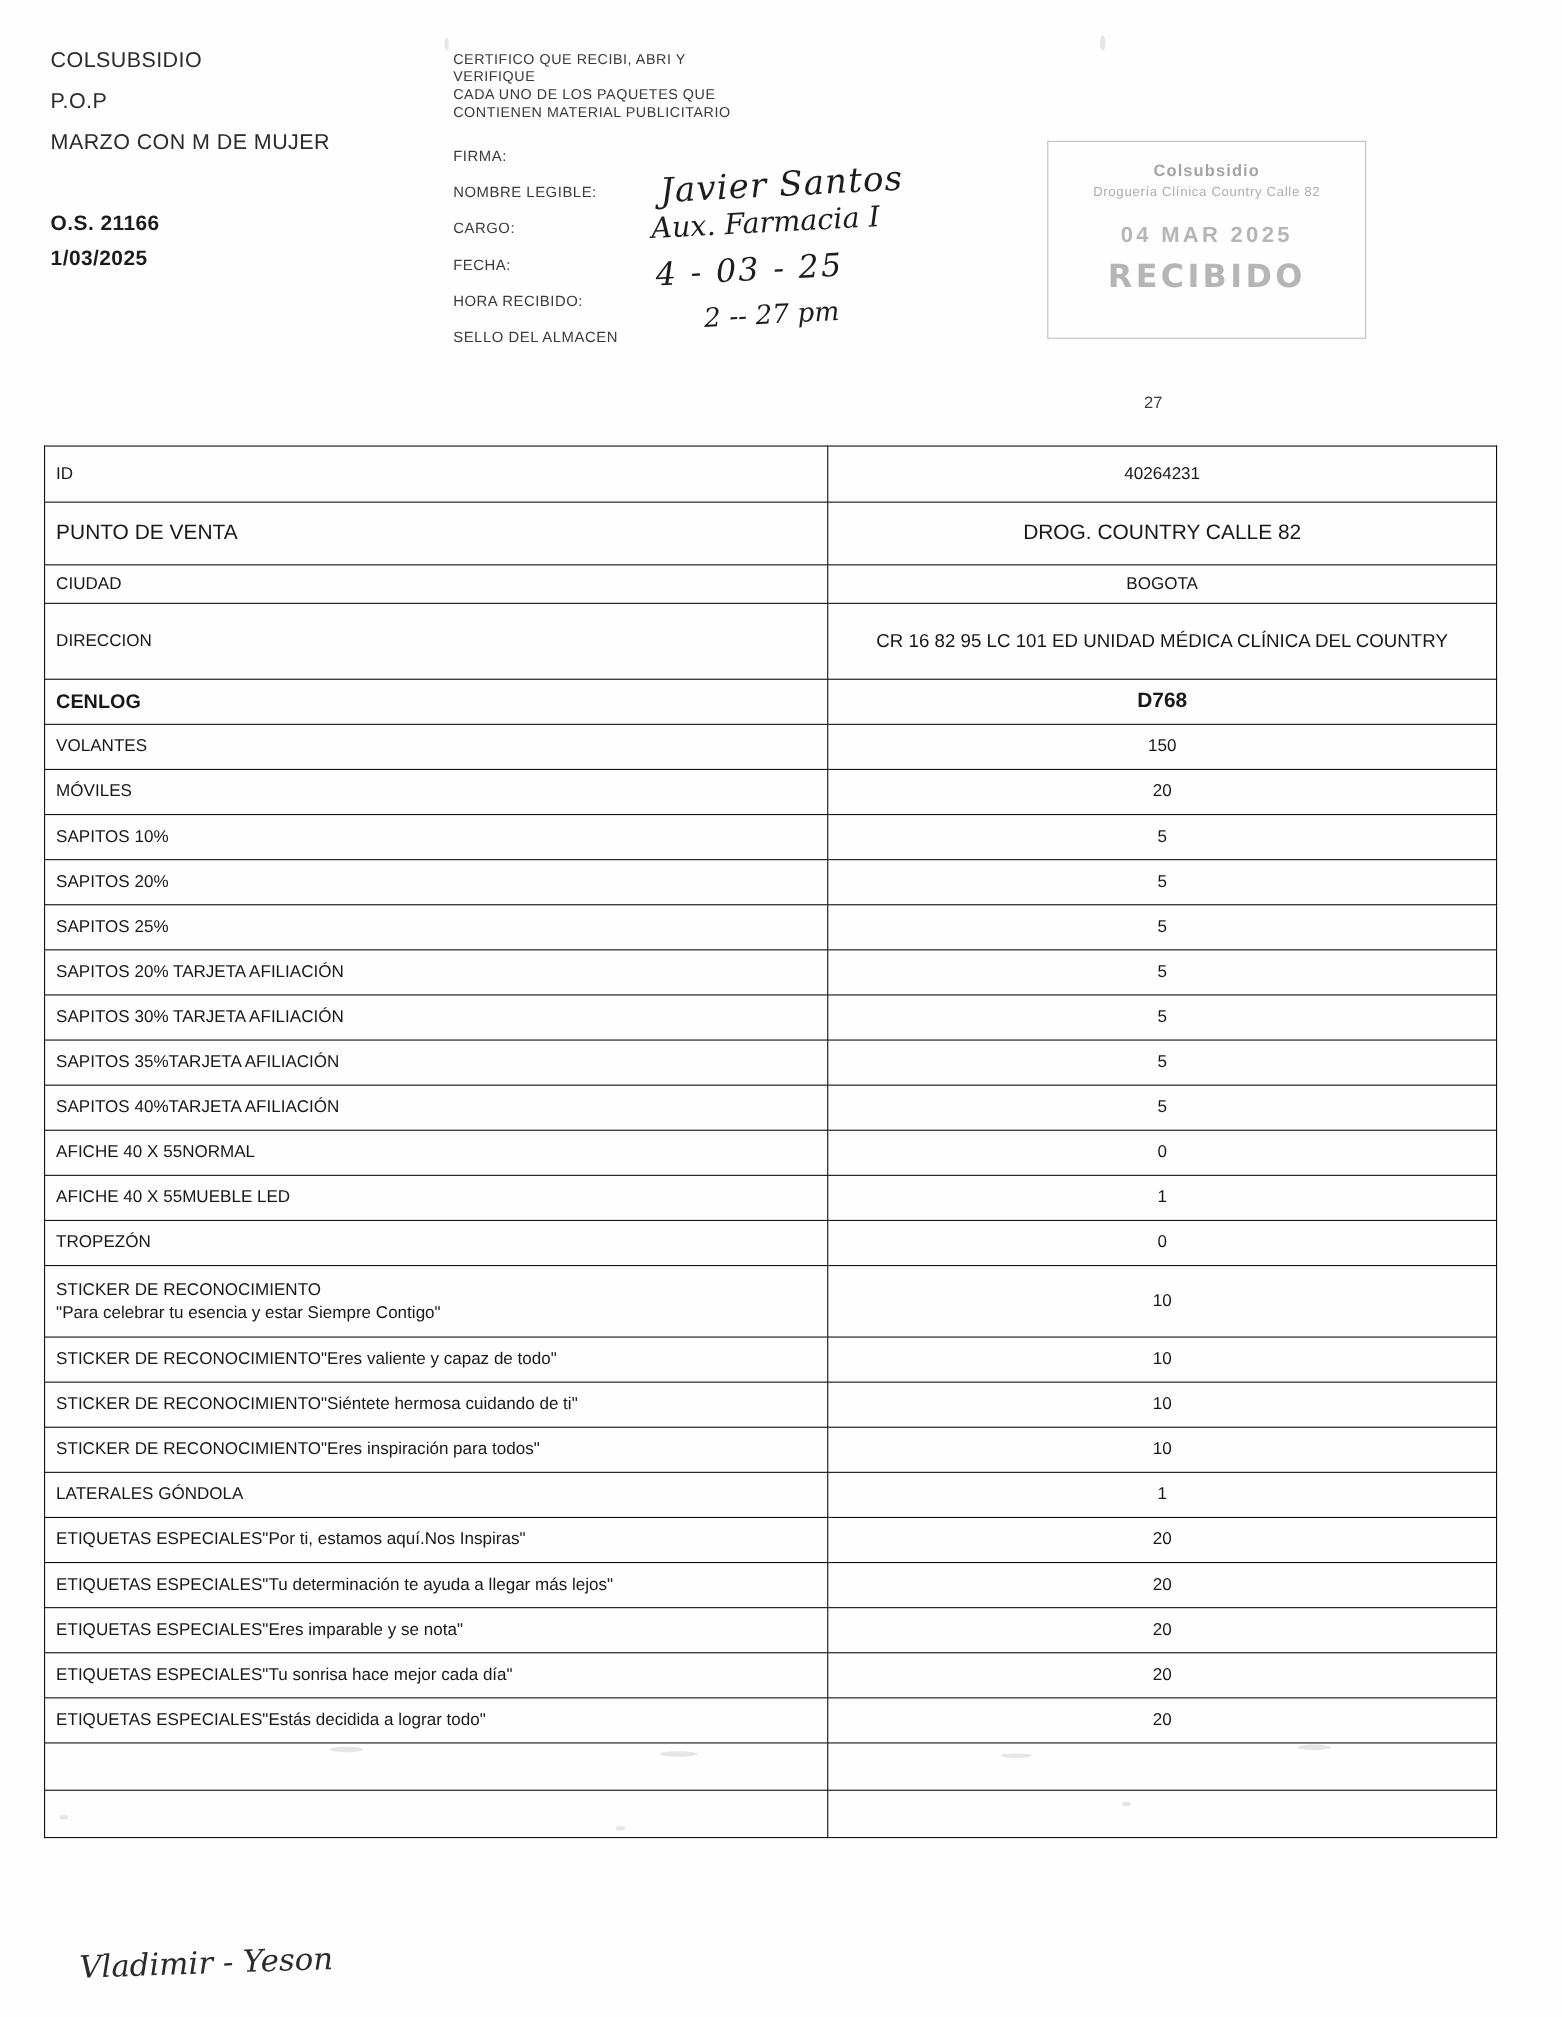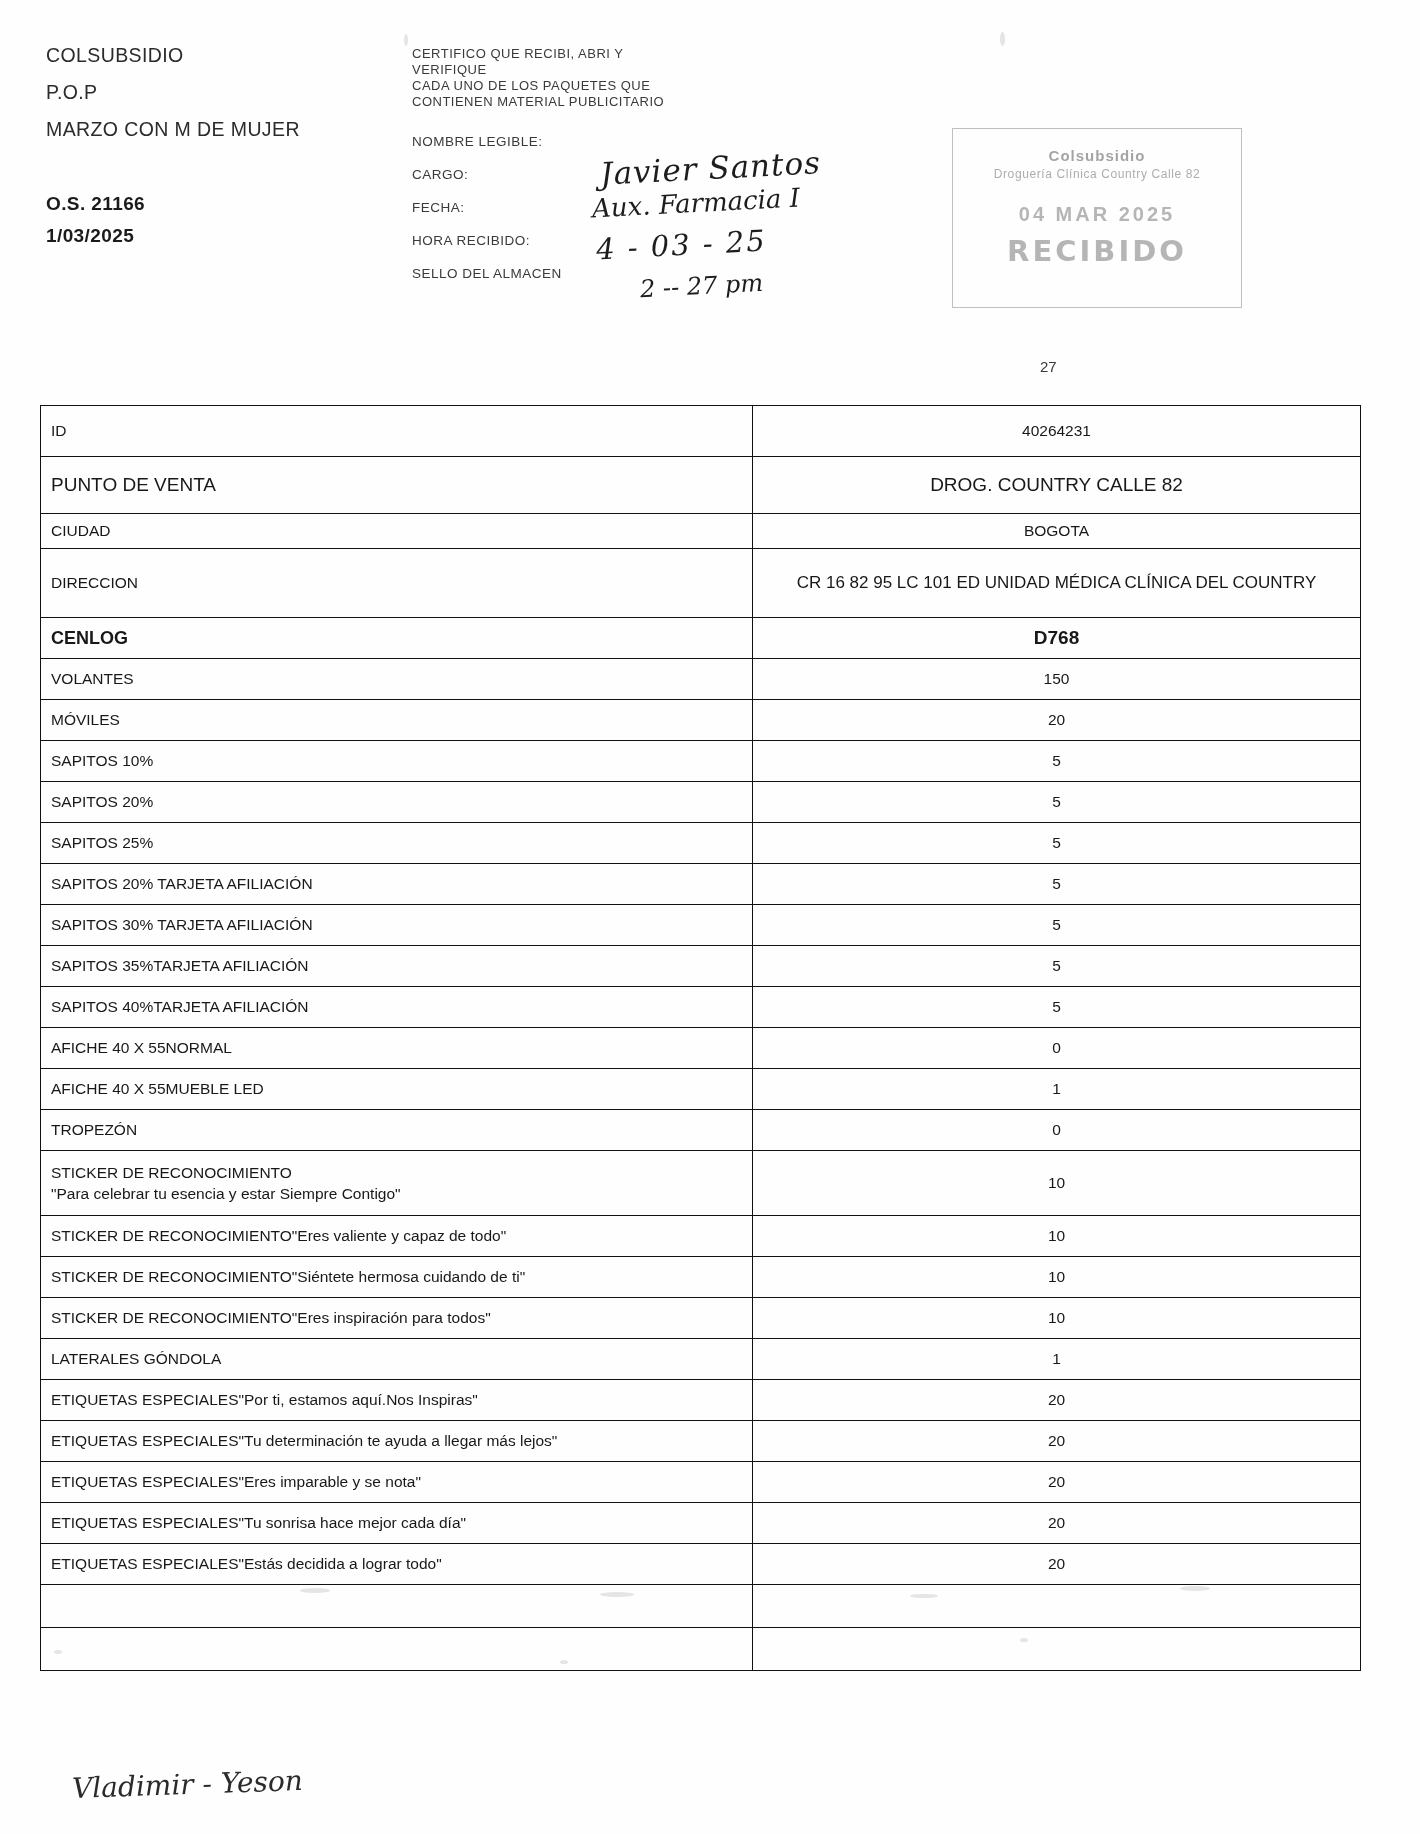--- a/index.html
+++ b/index.html
@@ -222,20 +222,21 @@
       <div class="line">1/03/2025</div>
     </div>
   </div>
 
   <div class="hdr-cert">
     <div class="cert-line">CERTIFICO QUE RECIBI, ABRI Y</div>
     <div class="cert-line">VERIFIQUE</div>
     <div class="cert-line">CADA  UNO DE LOS PAQUETES QUE</div>
     <div class="cert-line">CONTIENEN MATERIAL PUBLICITARIO</div>
     <div class="fields">
+      <div class="field">FIRMA:</div>
       <div class="field">NOMBRE LEGIBLE:</div>
       <div class="field">CARGO:</div>
       <div class="field">FECHA:</div>
       <div class="field">HORA RECIBIDO:</div>
       <div class="field">SELLO DEL ALMACEN</div>
     </div>
   </div>
 
   <div class="hand sig">Javier Santos</div>
   <div class="hand cargo">Aux. Farmacia I</div>

